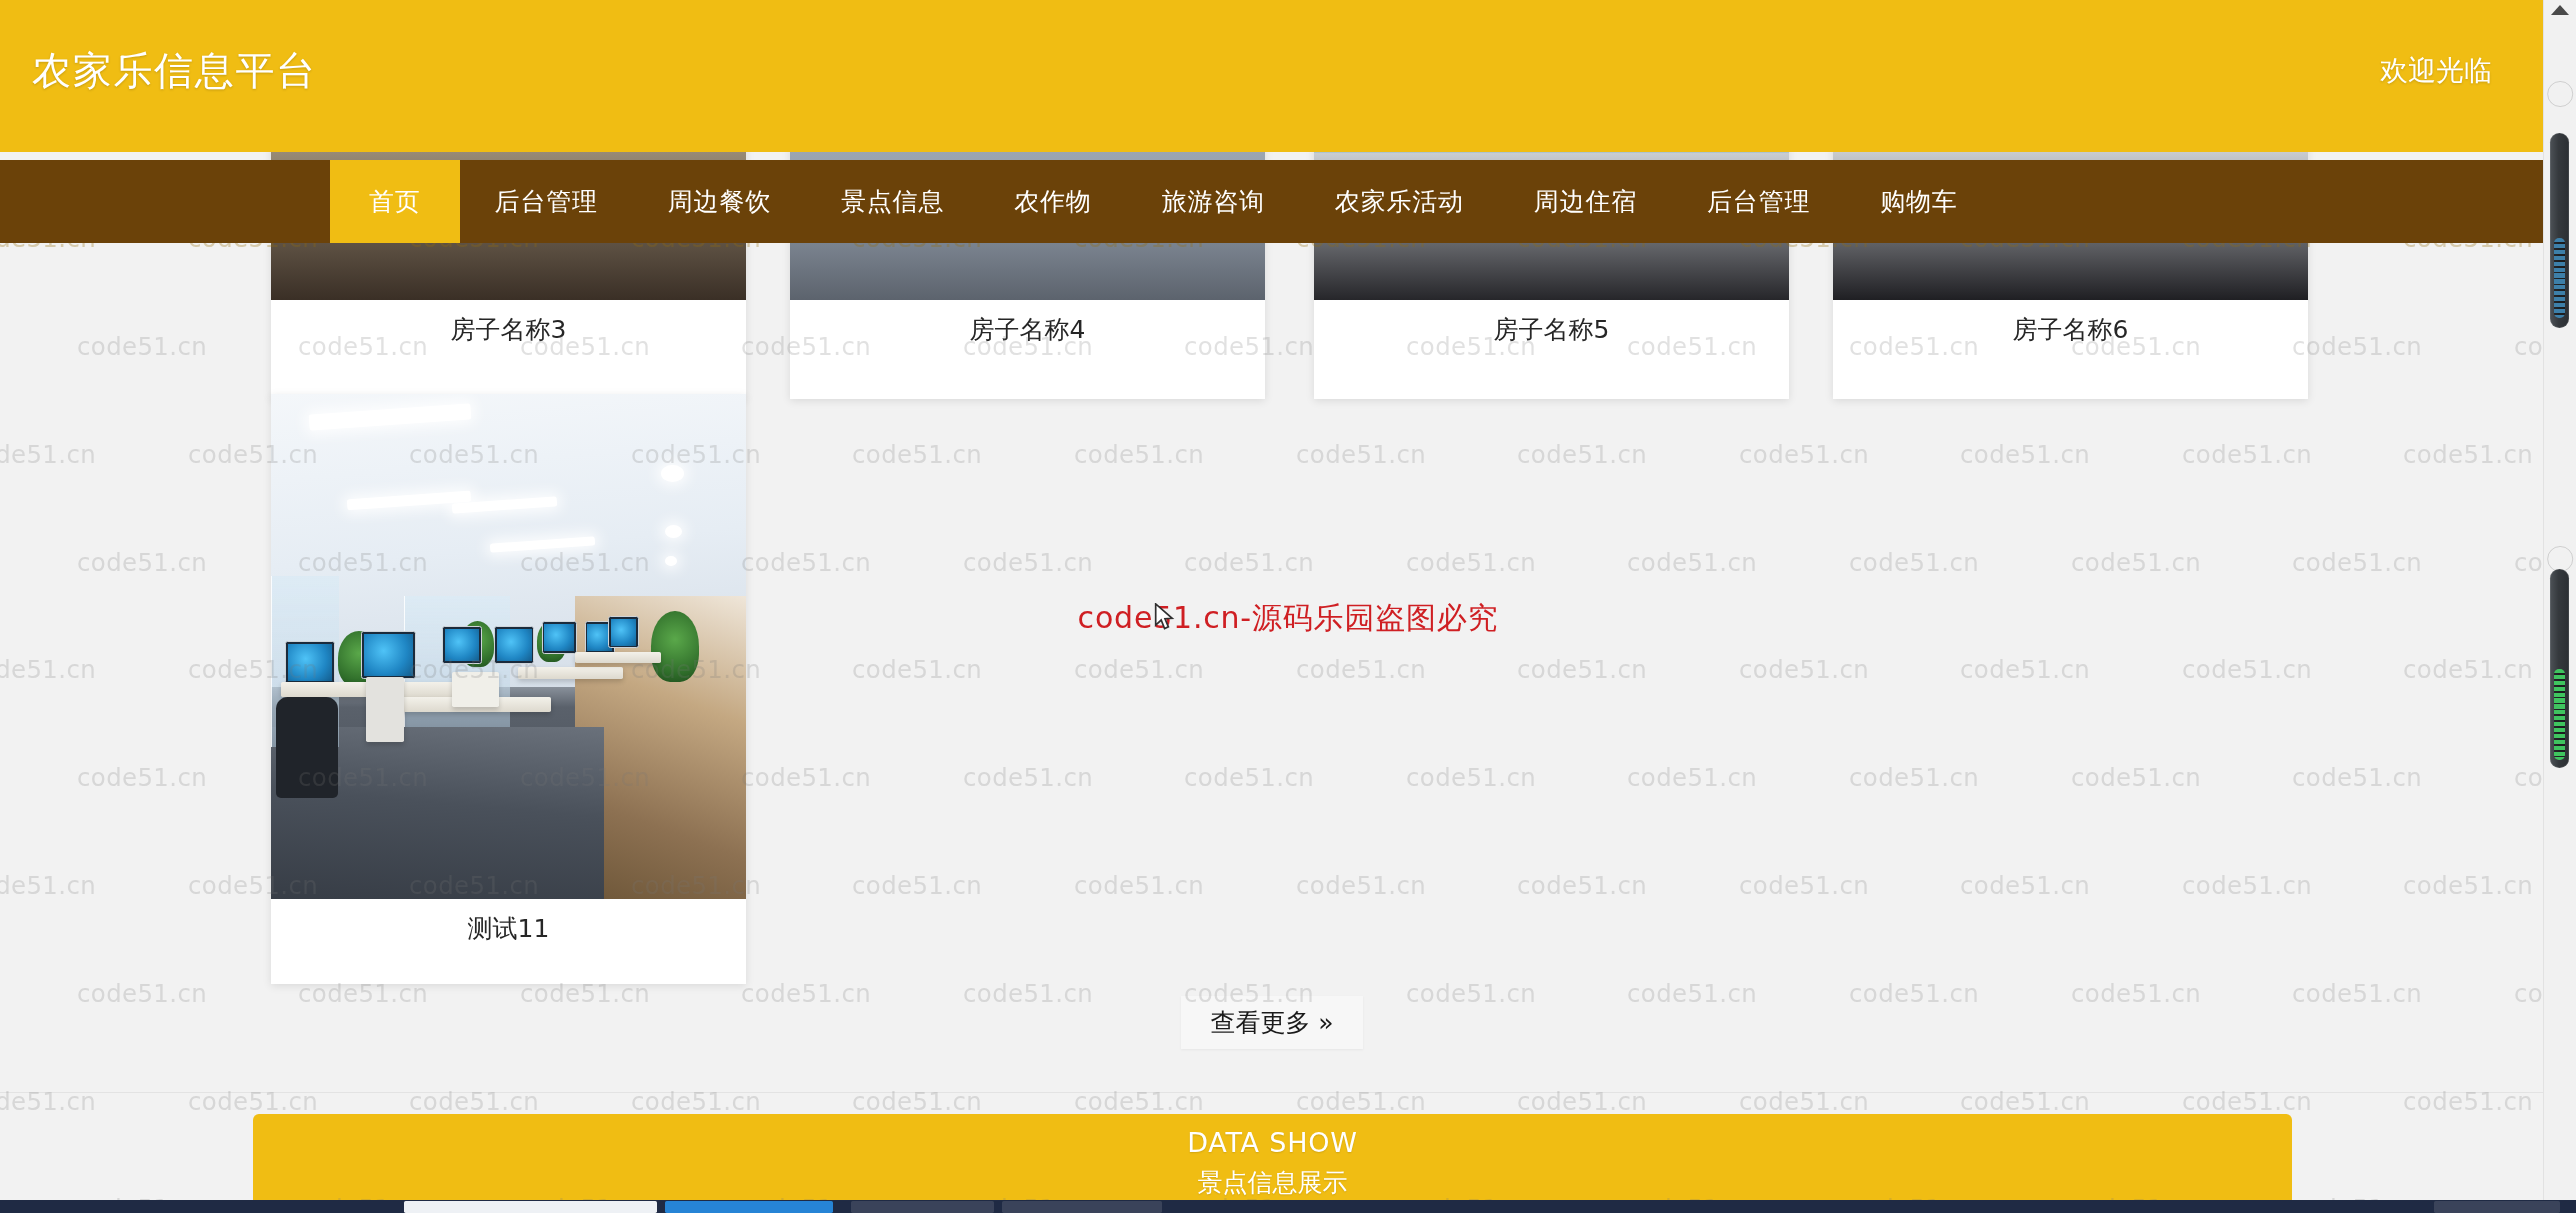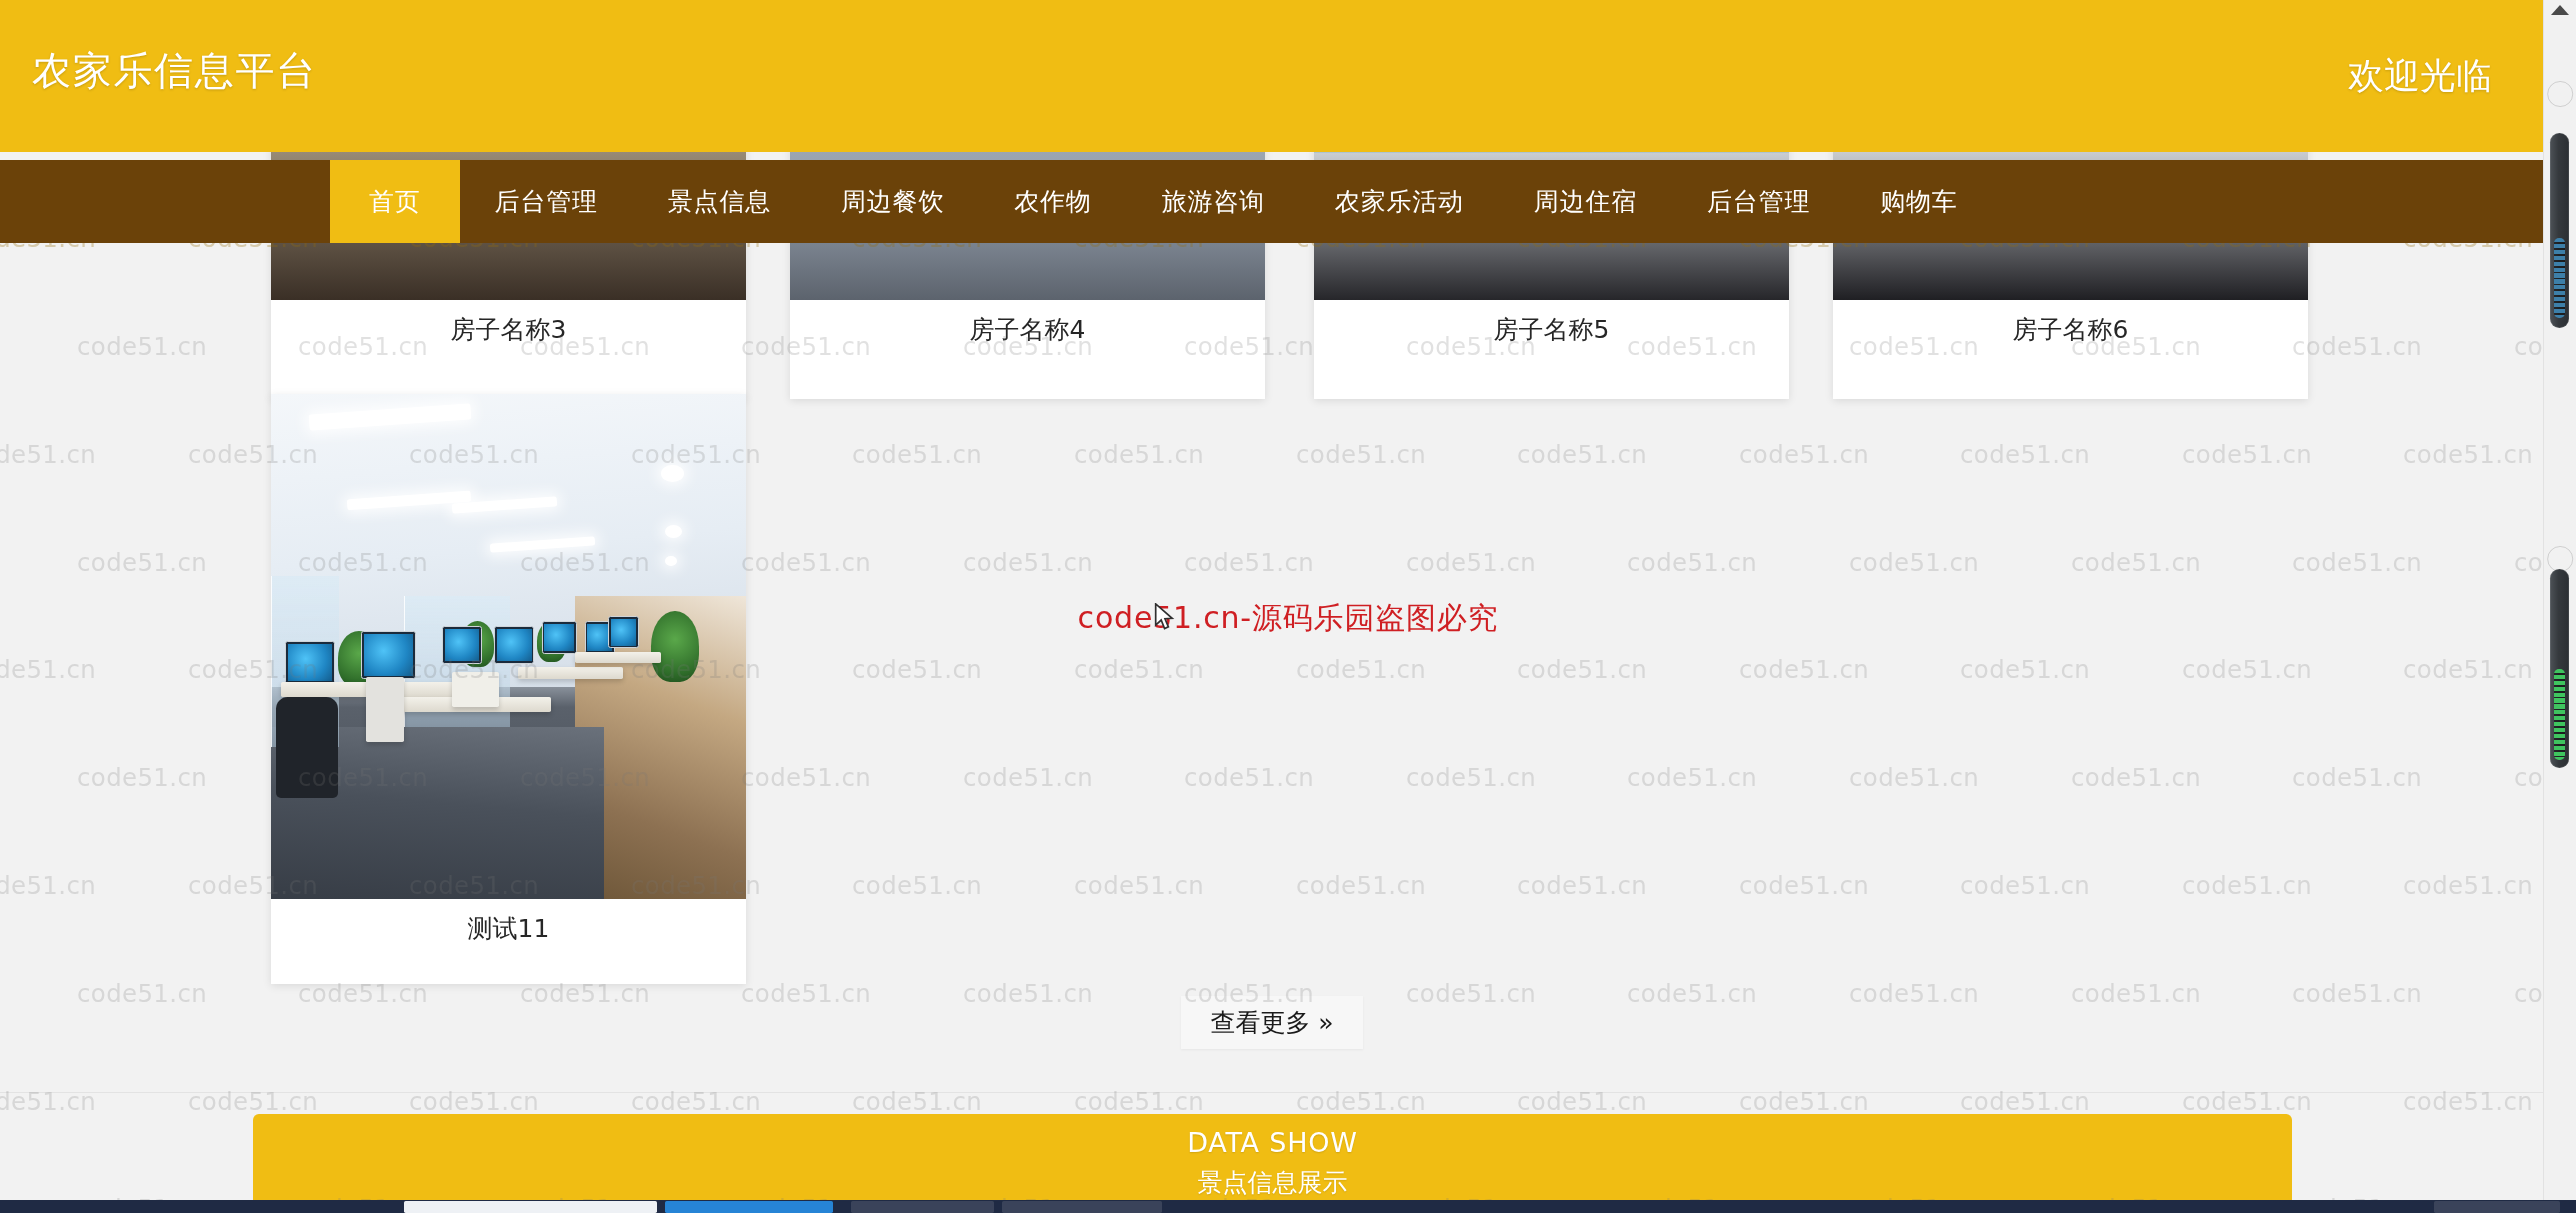--- a/index.html
+++ b/index.html
@@ -164,21 +164,21 @@
     font-size: 39px;
     color: #ffffff;
     letter-spacing: 1.7px;
     text-shadow: 0 0.8px 2.5px rgba(0,0,0,0.18);
     font-family: "DejaVu Sans", sans-serif;
   }
   #header .welcome {
     position: absolute;
     right: 52px;
     top: 52px;
-    font-size: 36px;
+    font-size: 28px;
     color: #ffffff;
     font-family: "DejaVu Sans", sans-serif;
     text-shadow: 0 0.8px 2.5px rgba(0,0,0,0.18);
   }
 
   
   #nav {
     position: absolute;
     top: 160px;
     left: 0;
@@ -604,22 +604,22 @@
 
   <div id="header">
     <div class="brand">农家乐信息平台</div>
     <div class="welcome">欢迎光临</div>
   </div>
 
   <div id="nav">
     <div class="nav-spacer"></div>
   <div class="nav-item active">首页</div>
       <div class="nav-item">后台管理</div>
+      <div class="nav-item">周边餐饮</div>
       <div class="nav-item">景点信息</div>
-      <div class="nav-item">周边餐饮</div>
       <div class="nav-item">农作物</div>
       <div class="nav-item">旅游咨询</div>
       <div class="nav-item">农家乐活动</div>
       <div class="nav-item">周边住宿</div>
       <div class="nav-item">后台管理</div>
       <div class="nav-item">购物车</div>
     </div>
 
   <div id="scrollbar">
     <div class="sb-arrow sb-up"></div>

